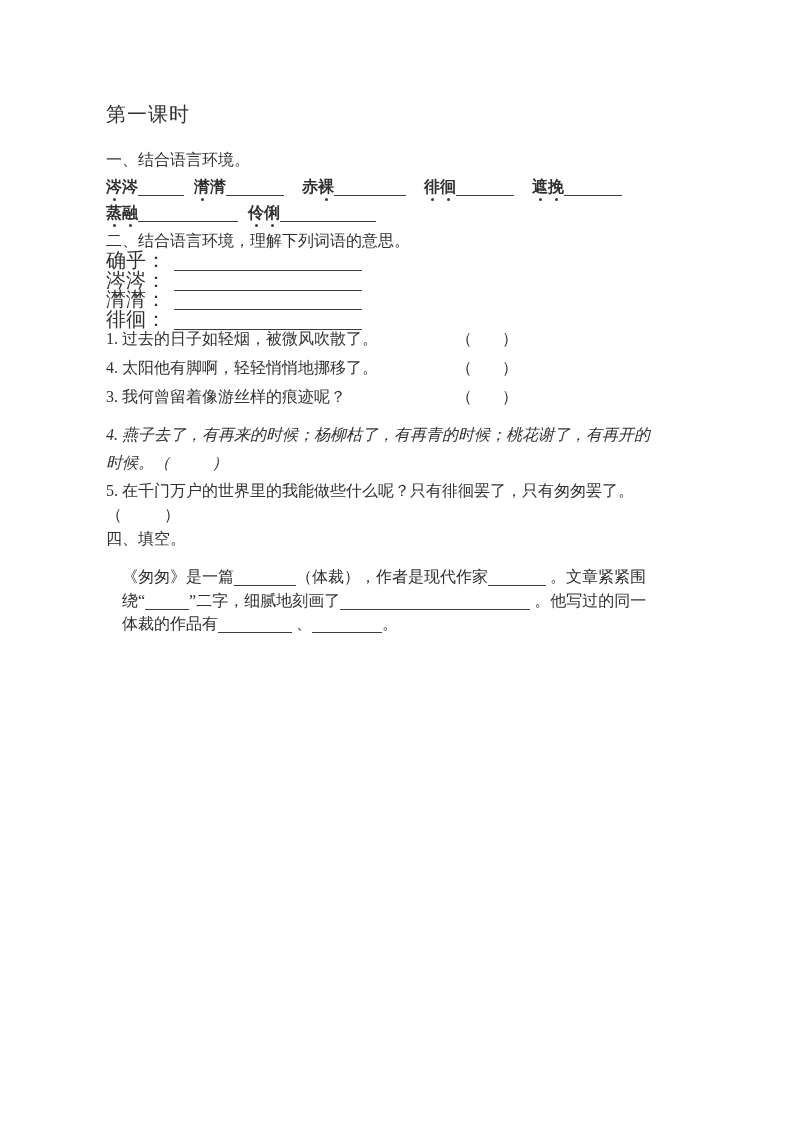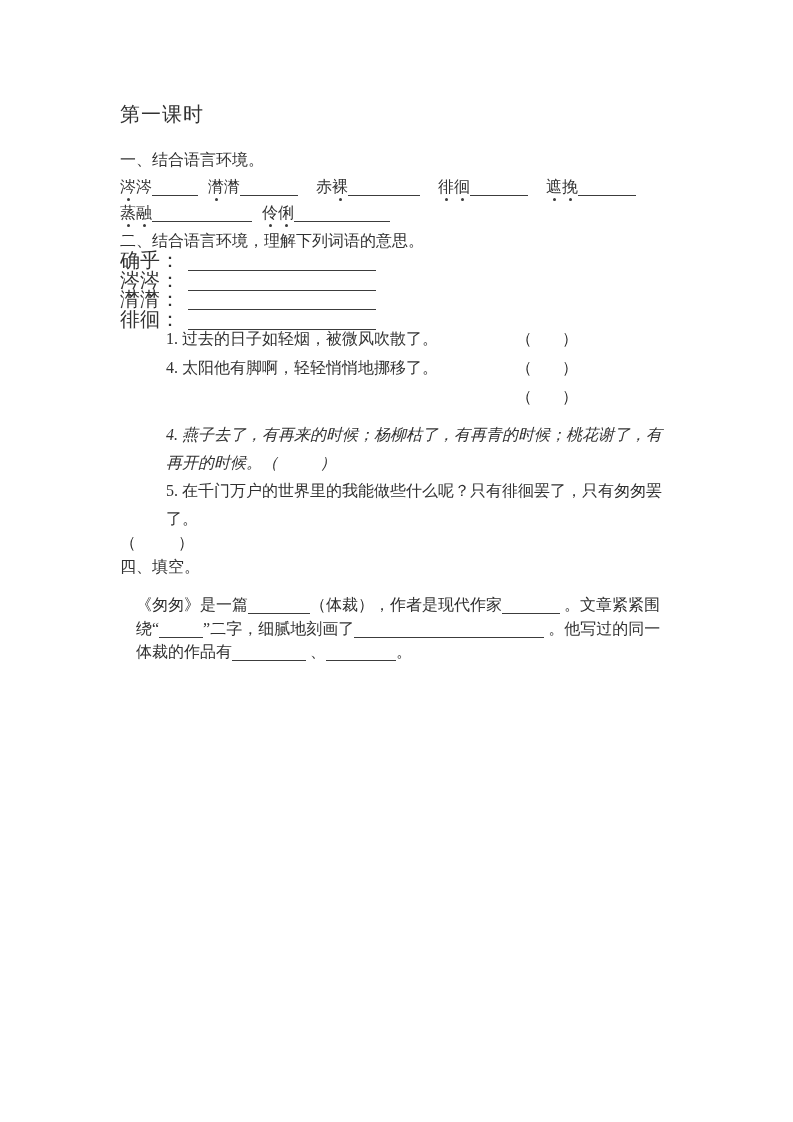--- a/index.html
+++ b/index.html
@@ -1,39 +1,39 @@
 <!DOCTYPE html>
 <html><head>
 <meta charset="utf-8">
 <style>
   html,body{margin:0;padding:0;background:#ffffff;}
   .page{
     width:793px;height:1122px;background:#ffffff;position:relative;
     font-family:"Liberation Serif","DejaVu Serif",serif;color:#313131;
     overflow:hidden;
   }
-  .content{position:absolute;left:120px;top:103px;width:557px;}
+  .content{position:absolute;left:106px;top:103px;width:557px;}
   .title{font-size:20px;font-weight:400;margin:0 0 24px 0;line-height:23px;letter-spacing:1px;}
   .heading{font-size:16px;line-height:20px;}
   .s1h{margin:0 0 7px 0;}
   .s2h{margin:2px 0 0 0;}
   .s3h{margin:14px 0 7px 0;}
   .s4h{margin:2px 0 0 0;}
   .word-row{height:26px;line-height:20px;font-size:16px;white-space:nowrap;}
-  .word-group{display:inline-block;}
+  .word-group{display:inline-block;font-weight:bold;}
   .word{display:inline-block;}
   .char{position:relative;display:inline-block;}
   .char.dotted::after{
     content:"";position:absolute;left:50%;margin-left:-1.5px;bottom:-4px;
     width:3px;height:3px;border-radius:50%;background:#3a3a3a;
   }
   .blank{display:inline-block;border-bottom:1px solid #3c3c3c;height:13px;vertical-align:-4px;}
   .meaning-row{height:19.5px;line-height:18px;font-size:20px;white-space:nowrap;}
   .m-blank{margin-left:8px;}
-  .q-item{font-size:16px;line-height:20px;margin-left:46px;}
+  .q-item{font-size:16px;line-height:20px;}
   .q-item.fixed{position:relative;height:29px;}
   .q-item.inline{line-height:28px;margin-top:5px;font-style:italic;}
   .q-item.newline{line-height:28px;}
   .q-item.fixed .paren{position:absolute;left:350px;top:0;}
   .paren-line{font-size:16px;line-height:20px;height:22px;}
   .pgap{display:inline-block;}
   .fill-para{font-size:16px;line-height:23.5px;margin:16px;}
   .f-blank{height:13px;}
 </style>
 </head>
@@ -57,21 +57,21 @@
           <div class="meaning-row"><span class="m-label">涔涔：</span><span class="blank m-blank" style="width: 188px;"></span></div>
           <div class="meaning-row"><span class="m-label">潸潸：</span><span class="blank m-blank" style="width: 188px;"></span></div>
           <div class="meaning-row"><span class="m-label">徘徊：</span><span class="blank m-blank" style="width: 188px;"></span></div>
         </div>
     </section>
 
     <section>
       <div id="rhetoric-items">
           <div class="q-item fixed"><span class="q-text">1. 过去的日子如轻烟，被微风吹散了。</span><span class="paren">（<span class="pgap" style="width: 30px;"></span>）</span></div>
           <div class="q-item fixed"><span class="q-text">4. 太阳他有脚啊，轻轻悄悄地挪移了。</span><span class="paren">（<span class="pgap" style="width: 30px;"></span>）</span></div>
-          <div class="q-item fixed"><span class="paren">（<span class="pgap" style="width: 30px;"></span>）</span></div>
+          <div class="q-item fixed"><span class="q-text">3. 我何曾留着像游丝样的痕迹呢？</span><span class="paren">（<span class="pgap" style="width: 30px;"></span>）</span></div>
           <div class="q-item inline"><span class="q-text">4. 燕子去了，有再来的时候；杨柳枯了，有再青的时候；桃花谢了，有再开的时候。</span><span class="paren">（<span class="pgap" style="width: 42px;"></span>）</span></div>
           <div class="q-item newline"><span class="q-text">5. 在千门万户的世界里的我能做些什么呢？只有徘徊罢了，只有匆匆罢了。</span></div>
           <div class="paren-line"><span class="paren">（<span class="pgap" style="width: 42px;"></span>）</span></div>
         </div>
     </section>
 
     <section>
       <div class="heading s4h">四、填空。</div>
       <p class="fill-para" id="fill-para"><span class="f-text">《匆匆》是一篇</span><span class="blank f-blank" style="width: 62px;"></span><span class="f-text">（体裁），作者是现代作家</span><span class="blank f-blank" style="width: 58px;"></span><span class="f-text"> 。文章紧紧围绕“</span><span class="blank f-blank" style="width: 44px;"></span><span class="f-text">”二字，细腻地刻画了</span><span class="blank f-blank" style="width: 190px;"></span><span class="f-text"> 。他写过的同一体裁的作品有</span><span class="blank f-blank" style="width: 74px;"></span><span class="f-text"> 、</span><span class="blank f-blank" style="width: 70px;"></span><span class="f-text">。</span></p>
     </section>

